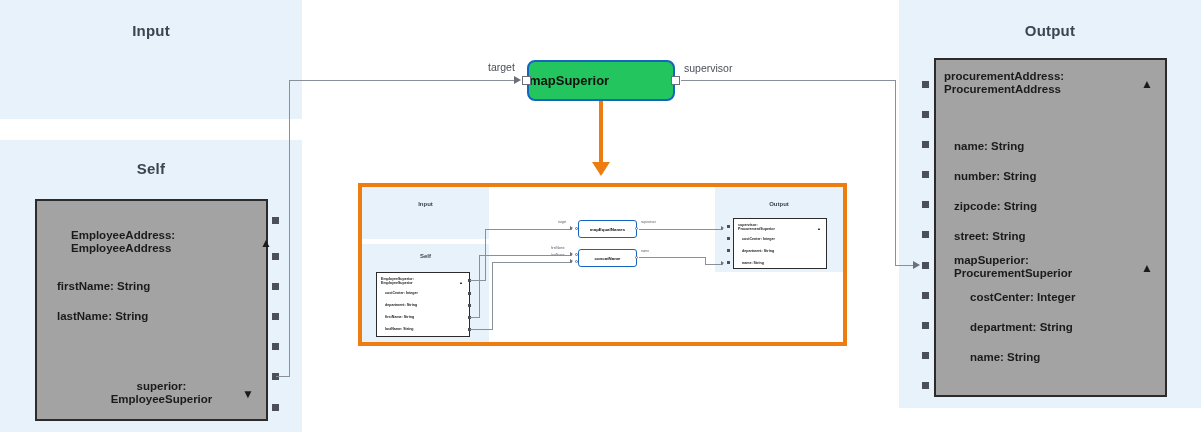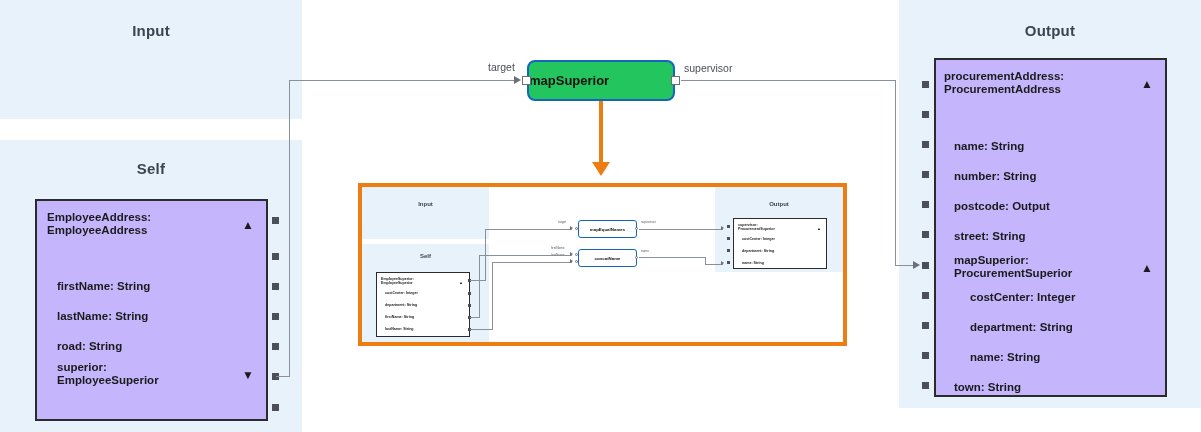--- a/index.html
+++ b/index.html
@@ -15,21 +15,21 @@
   
   .panel{position:absolute;background:#e8f2fa;}
   .panel-title{
     position:absolute;width:100%;text-align:center;
     font-size:15px;font-weight:bold;color:#3c4451;
     letter-spacing:.2px;
   }
 
   
   .schema{
-    position:absolute;background:#c4b5fd;
+    position:absolute;background:#a3a3a3;
     border:2px solid #2b2b2b;box-sizing:border-box;
   }
   .schema .row{
     position:absolute;left:0;width:100%;
     font-size:11.5px;font-weight:bold;color:#1b1b1b;
     line-height:13px;box-sizing:border-box;
   }
   .schema .row .txt{display:block;}
   .chev{
     position:absolute;right:12px;font-size:12px;color:#1b1b1b;
@@ -123,35 +123,32 @@
 
   <div class="panel" style="left:0;top:140px;width:302px;height:292px;">
     <div class="panel-title" style="top:20px;">Self</div>
   </div>
 
   <div class="panel" style="left:899px;top:0;width:302px;height:408px;">
     <div class="panel-title" style="top:22px;">Output</div>
   </div>
 
   <div class="schema" style="left:35px;top:199px;width:233px;height:222px;">
-    <div class="row" style="top:10px;padding-left:10px;">
+    <div class="row" style="top:28px;padding-left:16px;margin-left:18px;">
       <span class="txt" style="white-space:pre-line;">EmployeeAddress:
 EmployeeAddress</span>
       <span class="chev" style="top:8px;">▲</span>
     </div>
     <div class="row" style="top:79px;padding-left:20px;">
       <span class="txt">firstName: String</span>
     </div>
     <div class="row" style="top:109px;padding-left:20px;">
       <span class="txt">lastName: String</span>
     </div>
-    <div class="row" style="top:139px;padding-left:20px;">
-      <span class="txt">road: String</span>
-    </div>
-    <div class="row" style="top:160px;padding-left:20px;">
+    <div class="row" style="top:179px;padding-left:20px;text-align:center;">
       <span class="txt" style="white-space:pre-line;">superior:
 EmployeeSuperior</span>
       <span class="chev" style="top:8px;">▼</span>
     </div>
   </div>
 
   <div class="port" style="left:272px;top:217px;"></div>
   <div class="port" style="left:272px;top:253px;"></div>
   <div class="port" style="left:272px;top:283px;"></div>
   <div class="port" style="left:272px;top:313px;"></div>
@@ -165,41 +162,38 @@
 ProcurementAddress</span>
       <span class="chev" style="top:8px;">▲</span>
     </div>
     <div class="row" style="top:80px;padding-left:18px;">
       <span class="txt">name: String</span>
     </div>
     <div class="row" style="top:110px;padding-left:18px;">
       <span class="txt">number: String</span>
     </div>
     <div class="row" style="top:140px;padding-left:18px;">
-      <span class="txt">postcode: Output</span>
+      <span class="txt">zipcode: String</span>
     </div>
     <div class="row" style="top:170px;padding-left:18px;">
       <span class="txt">street: String</span>
     </div>
     <div class="row" style="top:194px;padding-left:18px;">
       <span class="txt" style="white-space:pre-line;">mapSuperior:
 ProcurementSuperior</span>
       <span class="chev" style="top:8px;">▲</span>
     </div>
     <div class="row" style="top:231px;padding-left:34px;">
       <span class="txt">costCenter: Integer</span>
     </div>
     <div class="row" style="top:261px;padding-left:34px;">
       <span class="txt">department: String</span>
     </div>
     <div class="row" style="top:291px;padding-left:34px;">
       <span class="txt">name: String</span>
-    </div>
-    <div class="row" style="top:321px;padding-left:18px;">
-      <span class="txt">town: String</span>
     </div>
   </div>
 
   <div class="port" style="left:922px;top:81px;"></div>
   <div class="port" style="left:922px;top:111px;"></div>
   <div class="port" style="left:922px;top:141px;"></div>
   <div class="port" style="left:922px;top:171px;"></div>
   <div class="port" style="left:922px;top:201px;"></div>
   <div class="port" style="left:922px;top:231px;"></div>
   <div class="port" style="left:922px;top:262px;"></div>

